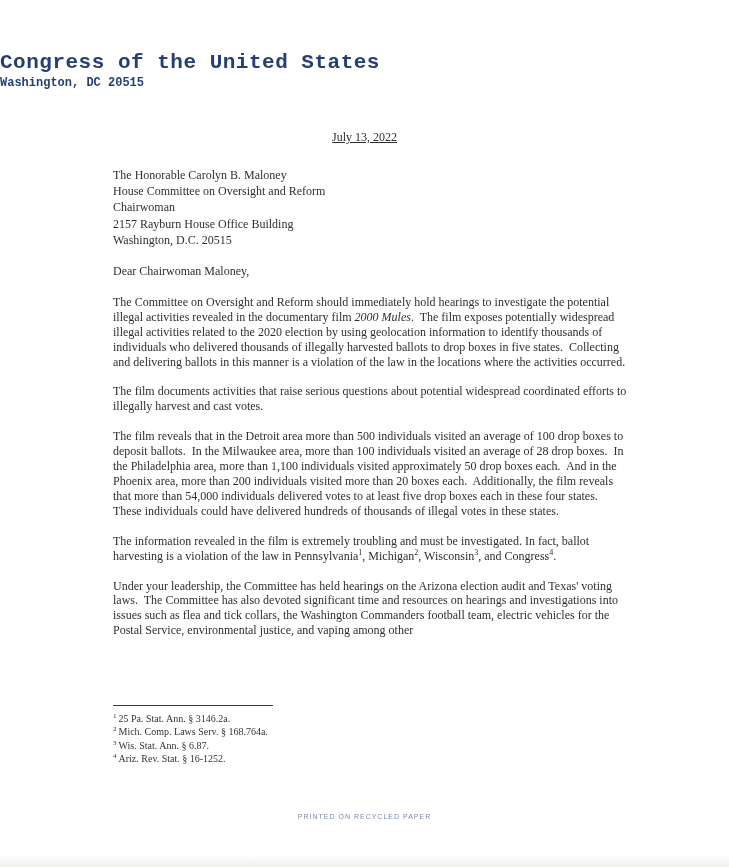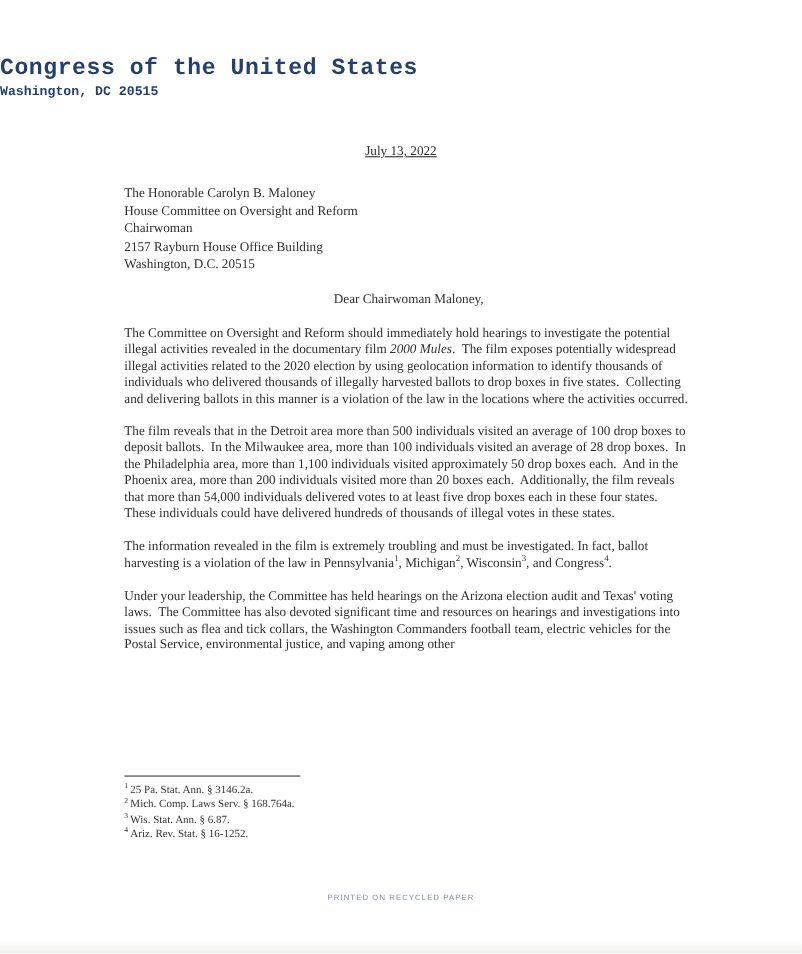--- a/index.html
+++ b/index.html
@@ -24,21 +24,21 @@
   .date {
     position:absolute; top:130px; left:0; width:100%;
     text-align:center; font-size:12px;text-decoration:underline;
   }
   .content {
     position:absolute; top:155px; left:113px; width:517px;
     font-size:12px; line-height:14.9px;margin-top:12px;
   }
   .recipient div { line-height:16.2px; }
   .content p { margin:0 0 15px 0; white-space:pre-wrap; }
-  .salutation { margin-bottom:16px !important;text-align:center; }
+  .salutation { margin-bottom:16px !important; }
   .recipient { margin-bottom:16px; }
   em.film-title { font-style:italic;text-align:center; }
   sup { font-size:8px; vertical-align:super; line-height:0; }
   .footnote-block {
     position:absolute; top:705px; left:113px; width:517px;
     font-size:10px; line-height:13.4px; color:#333333;
   }
   .footnote-sep {
     border-top:1.2px solid #3a3a3a; width:160px; height:0;
     margin-bottom:6px;
@@ -76,20 +76,21 @@
       <div>House Committee on Oversight and Reform</div>
       <div>Chairwoman</div>
       <div>2157 Rayburn House Office Building</div>
       <div>Washington, D.C. 20515</div>
     </div>
 
     <p class="salutation">Dear Chairwoman Maloney,</p>
 
     <p><span>The Committee on Oversight and Reform should immediately hold hearings to investigate the potential illegal activities revealed in the documentary film </span><em class="film-title">2000 Mules</em><span>.  The film exposes potentially widespread illegal activities related to the 2020 election by using geolocation information to identify thousands of individuals who delivered thousands of illegally harvested ballots to drop boxes in five states.  Collecting and delivering ballots in this manner is a violation of the law in the locations where the activities occurred.</span></p>
 
+    <p>The film documents activities that raise serious questions about potential widespread coordinated efforts to illegally harvest and cast votes.</p>
 
     <p>The film reveals that in the Detroit area more than 500 individuals visited an average of 100 drop boxes to deposit ballots.  In the Milwaukee area, more than 100 individuals visited an average of 28 drop boxes.  In the Philadelphia area, more than 1,100 individuals visited approximately 50 drop boxes each.  And in the Phoenix area, more than 200 individuals visited more than 20 boxes each.  Additionally, the film reveals that more than 54,000 individuals delivered votes to at least five drop boxes each in these four states.  These individuals could have delivered hundreds of thousands of illegal votes in these states.</p>
 
     <p><span>The information revealed in the film is extremely troubling and must be investigated. In fact, ballot harvesting is a violation of the law in Pennsylvania</span><sup>1</sup><span>, Michigan</span><sup>2</sup><span>, Wisconsin</span><sup>3</sup><span>, and Congress</span><sup>4</sup><span>.</span></p>
 
     <p>Under your leadership, the Committee has held hearings on the Arizona election audit and Texas' voting laws.  The Committee has also devoted significant time and resources on hearings and investigations into issues such as flea and tick collars, the Washington Commanders football team, electric vehicles for the Postal Service, environmental justice, and vaping among other</p>
 
   </div>
 
   <div class="footnote-block">

